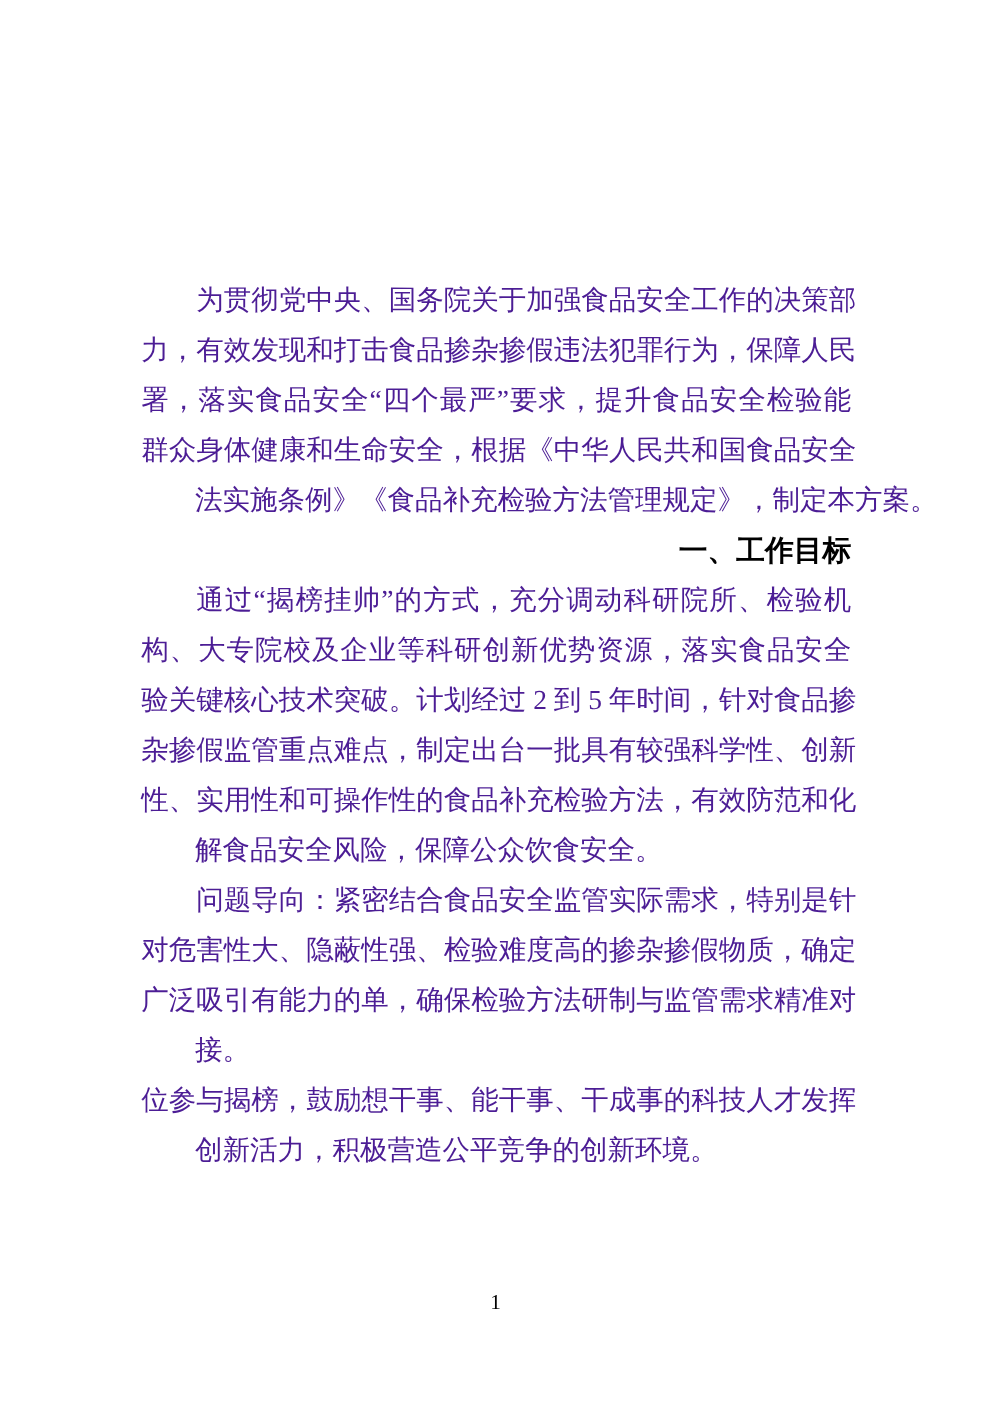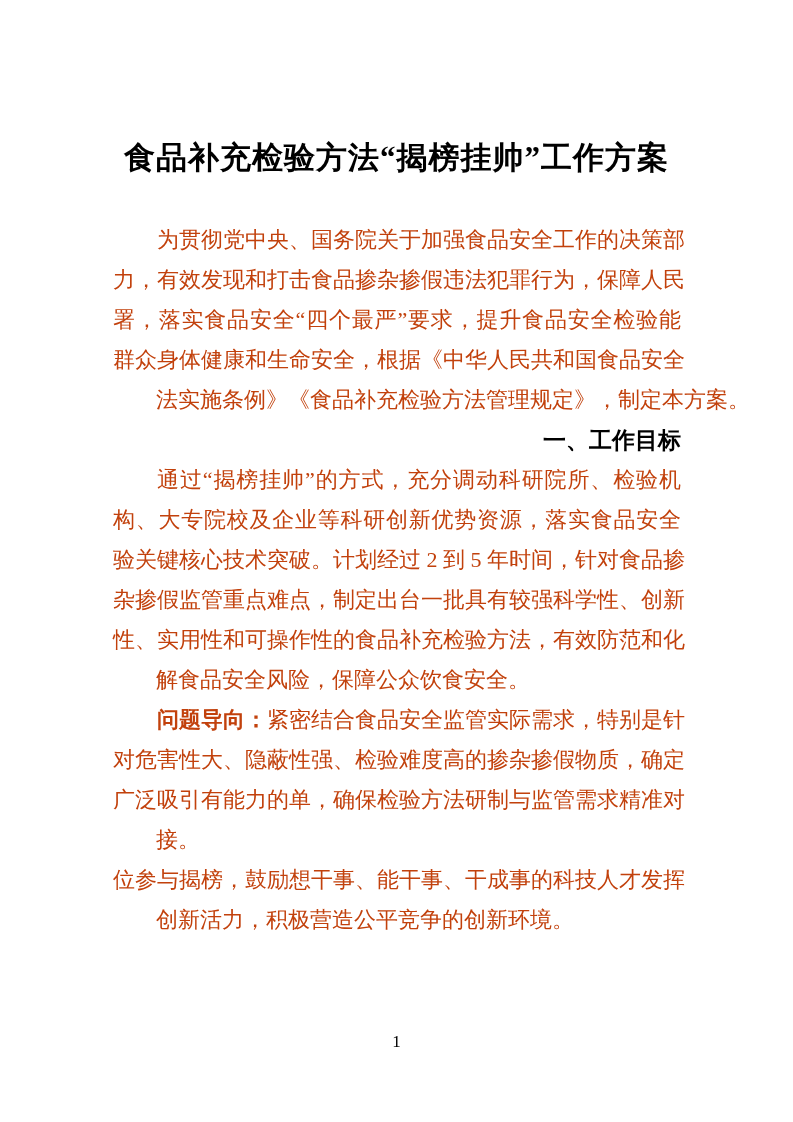--- a/index.html
+++ b/index.html
@@ -35,31 +35,31 @@
     left: 113px;
     width: 568px;
   }
   .line {
     height: 40px;
     line-height: 40px;
     font-size: 22px;
     text-align: justify;
     text-align-last: justify;
     white-space: nowrap;
-    color: #c2410c;
+    color: #4c1d95;
   }
   .line.first {
     padding-left: 44px;
   }
   .line.last {
     text-align-last: left;
     margin-left: 43px;
   }
   .line .lead {
-    font-weight: 700;
+    font-weight: 400;
   }
   .heading {
     height: 40px;
     line-height: 40px;
     padding-left: 46px;
     font-family: "Liberation Sans", sans-serif;
     font-weight: 700;
     font-size: 23px;
     color: #000000;
     text-align: right;
@@ -72,21 +72,20 @@
     text-align: center;
     font-family: "Liberation Serif", serif;
     font-size: 17px;
     color: #000000;
   }
 </style>
 </head>
 <body>
 
 <div class="page">
-  <div class="doc-title">食品补充检验方法“揭榜挂帅”工作方案</div>
 
   <div class="doc-body">
       <div>
         <div class="line first">为贯彻党中央、国务院关于加强食品安全工作的决策部</div>
         <div class="line">力，有效发现和打击食品掺杂掺假违法犯罪行为，保障人民</div>
         <div class="line">署，落实食品安全“四个最严”要求，提升食品安全检验能</div>
         <div class="line">群众身体健康和生命安全，根据《中华人民共和国食品安全</div>
         <div class="line last">法实施条例》《食品补充检验方法管理规定》，制定本方案。</div>
       </div>
       <div class="heading">一、工作目标</div>

